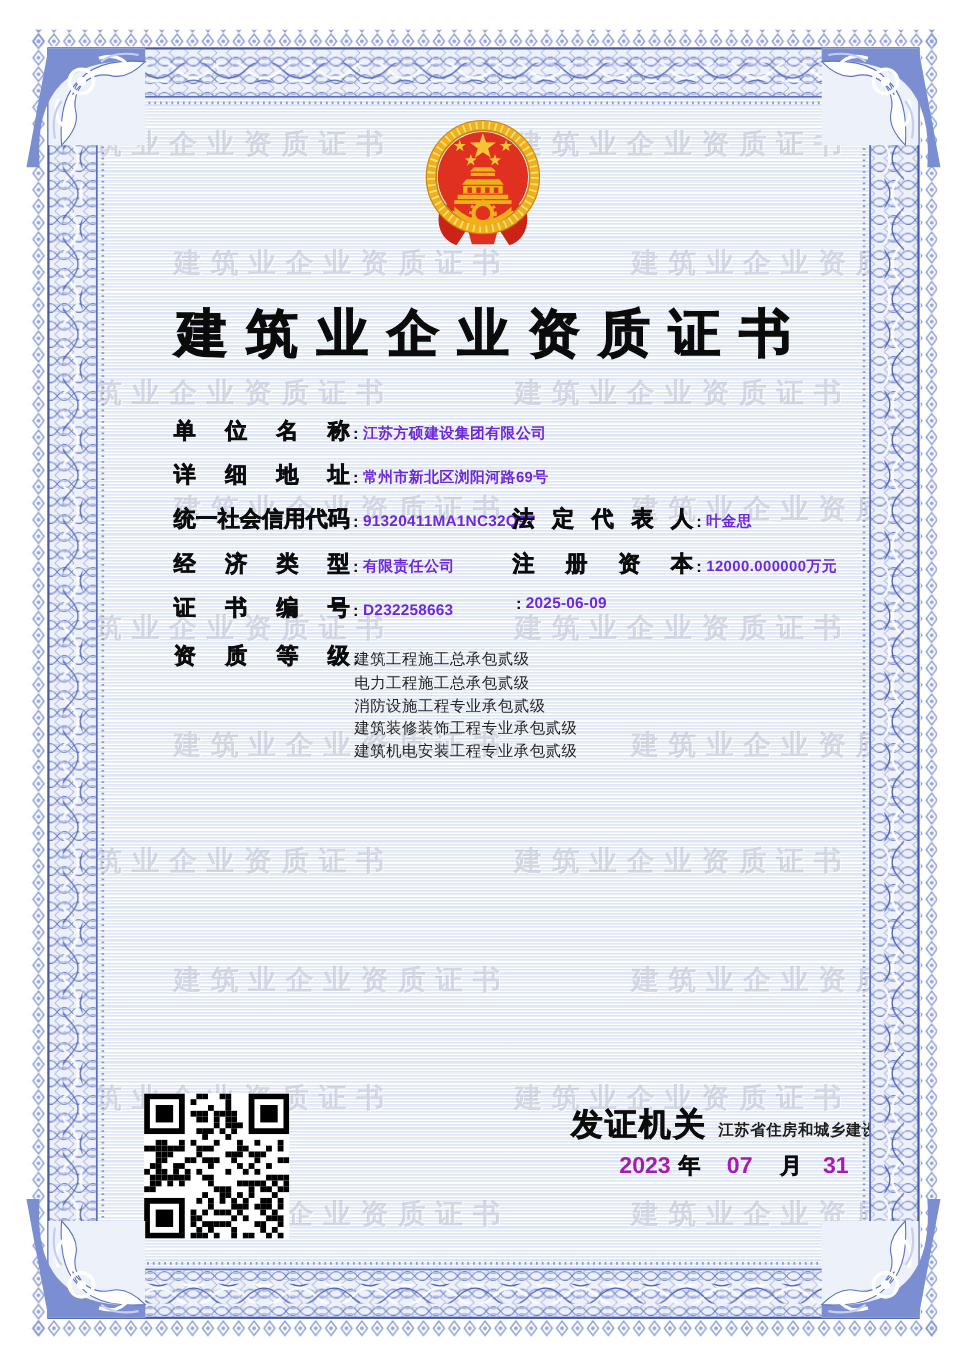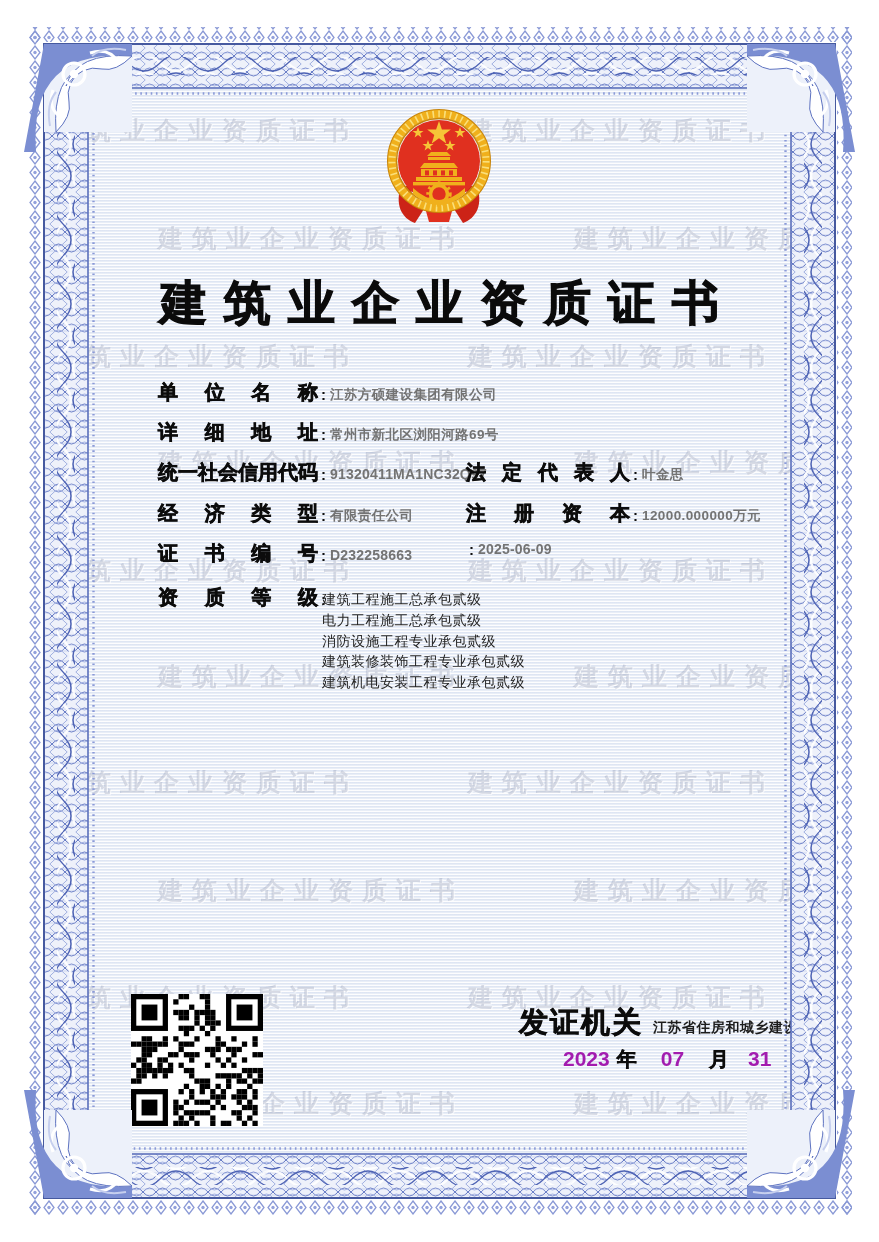--- a/index.html
+++ b/index.html
@@ -33,21 +33,21 @@
     -webkit-text-stroke:1.2px #0b0b0b;}
   
   .row{position:absolute;left:0;width:879px;height:30px;}
   .r1{top:379px;} .r2{top:419px;} .r3{top:459px;} .r4{top:500px;} .r5{top:540px;} .r6{top:584px;}
   .lgroup{position:absolute;left:158px;top:0;display:flex;align-items:baseline;}
   .rgroup{position:absolute;left:466px;top:0;display:flex;align-items:baseline;}
   .lbl{display:inline-block;width:160px;font-size:20px;font-weight:700;color:#0c0c0c;
     text-align:justify;text-align-last:justify;-webkit-text-stroke:0.6px #0c0c0c;line-height:27px;}
   .rgroup .lbl{width:164px;}
   .colon{font-size:15px;font-weight:700;color:#111;margin:0 4px 0 3px;position:relative;top:1px;}
-  .val{font-size:13.5px;font-weight:700;color:#737373;letter-spacing:0.4px;white-space:nowrap;}
+  .val{font-size:13.5px;font-weight:700;color:#6d28d9;letter-spacing:0.4px;white-space:nowrap;}
   .val-latin{font-size:14px;letter-spacing:0.2px;}
   
   .quals{position:absolute;left:322px;top:589px;z-index:2;}
   .qual-line{font-size:14px;font-weight:400;color:#242424;line-height:20.8px;letter-spacing:0.5px;}
   
   .qr{position:absolute;left:131px;top:994px;width:132px;height:132px;background:#ffffff;z-index:2;}
   .qr svg{display:block;width:100%;height:100%;}
   
   .issuer-row{position:absolute;left:519px;top:1003px;display:flex;align-items:baseline;z-index:2;}
   .issuer-label{display:inline-block;width:122px;font-size:29px;font-weight:700;color:#0c0c0c;

